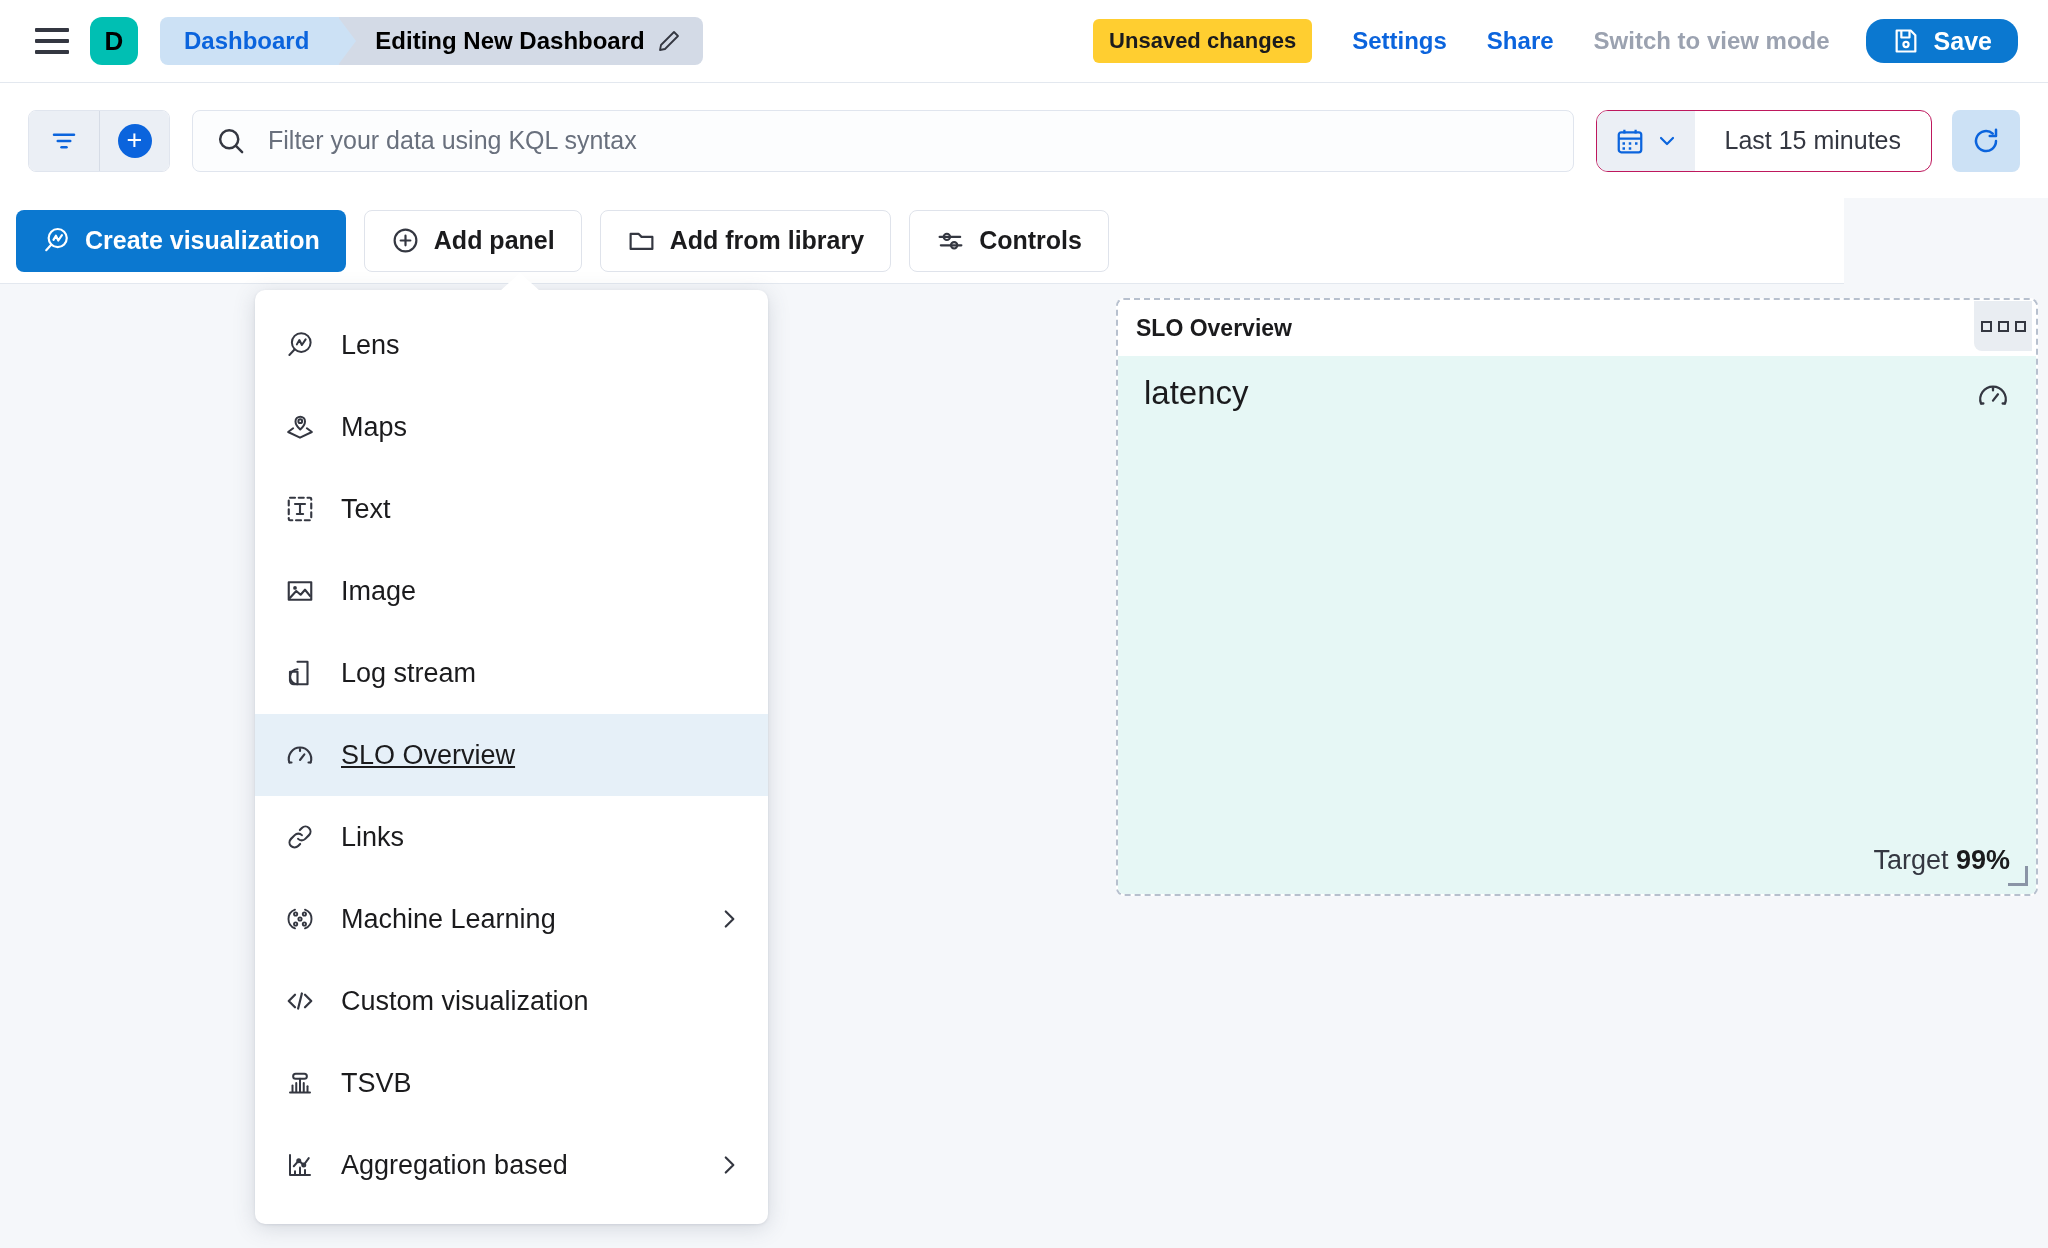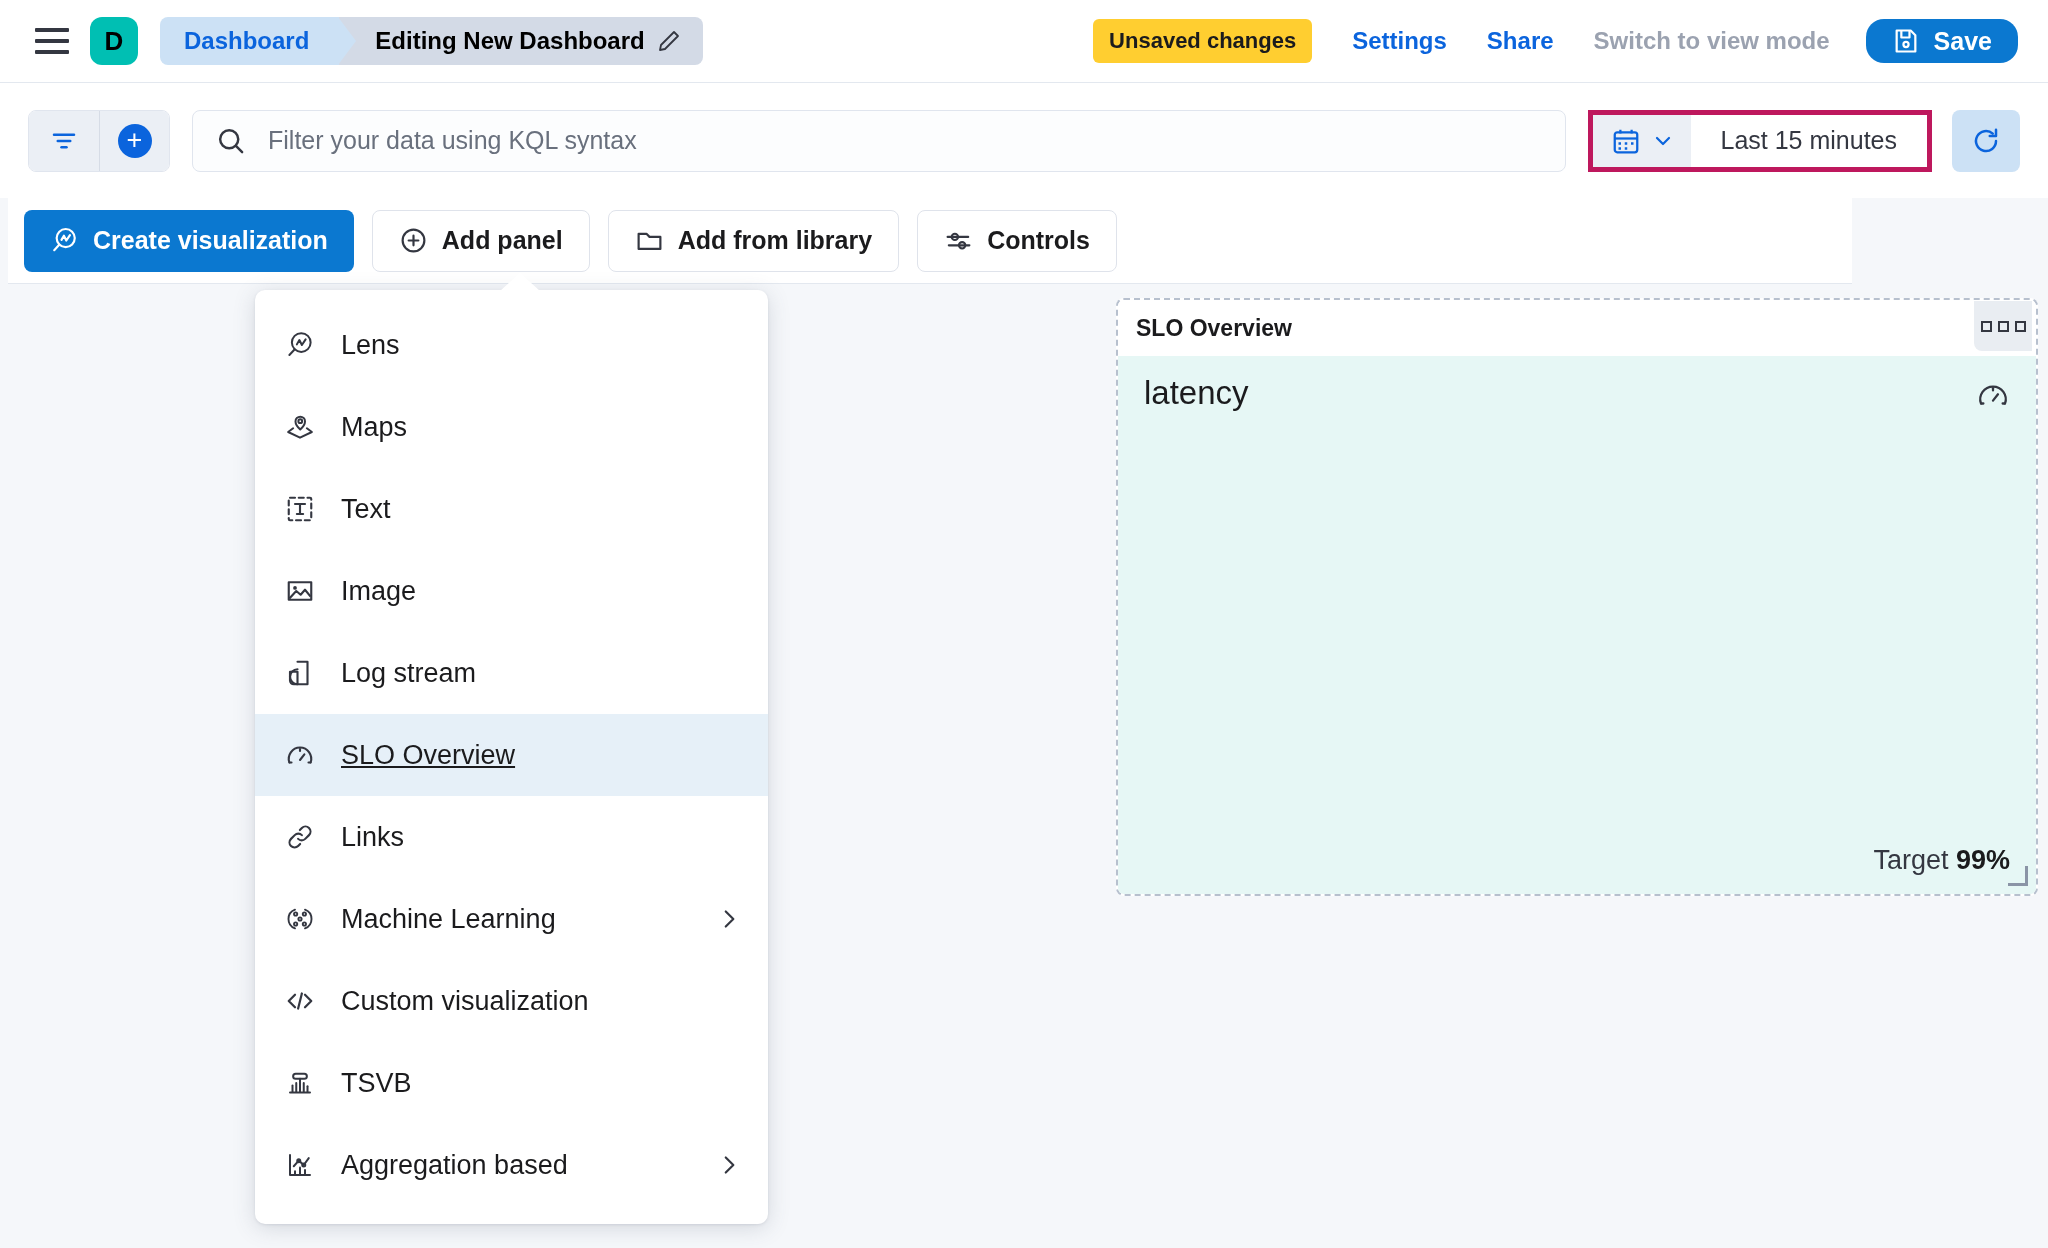--- a/index.html
+++ b/index.html
@@ -103,38 +103,38 @@
   }
   .searchbox input {
     flex: 1; border: none; outline: none; background: transparent;
     font-size: 25px; color: #0f766e; margin-left: 22px;
     font-family: "Liberation Sans", sans-serif;
   }
   .searchbox input::placeholder { color: #69707D; }
 
   .timepicker {
     margin-left: 22px; display: flex; align-items: center; height: 62px;
-    border: 5px solid #be185d; border-radius: 0; overflow: hidden; background: #fff;
+    border: 1px solid #be185d; border-radius: 12px; overflow: hidden; background: #fff;
   }
   .tp-cal {
     background: #EBEFF5; height: 100%; display:flex; align-items:center; gap: 10px;
     padding: 0 16px 0 18px; cursor: pointer;
   }
   .tp-label {
     padding: 0 30px; font-size: 25px; color: #343741; cursor: pointer; white-space: nowrap;
   }
   .refresh-btn {
     margin-left: 20px; width: 68px; height: 62px; border-radius: 8px;
     background: #CCE1F5; display:flex; align-items:center; justify-content:center;
     cursor:pointer;
   }
 
   
   .toolbar {
-    position: absolute; top: 198px; left: 8px; width: 1844px; height: 86px;
+    position: absolute; top: 198px; left: 0; width: 1844px; height: 86px;
     background: #FFFFFF; border-bottom: 1px solid #E3E8EF;
     display: flex; align-items: center; padding: 0 16px; gap: 18px;
   }
   .tb-btn {
     height: 62px; display:flex; align-items:center; gap: 14px;
     padding: 0 26px; border-radius: 8px; font-size: 25px; font-weight: 700;
     cursor: pointer; white-space: nowrap;
     font-family: "Liberation Sans", sans-serif;
   }
   .tb-primary { background: #0B78D0; color: #fff; border: none; }

